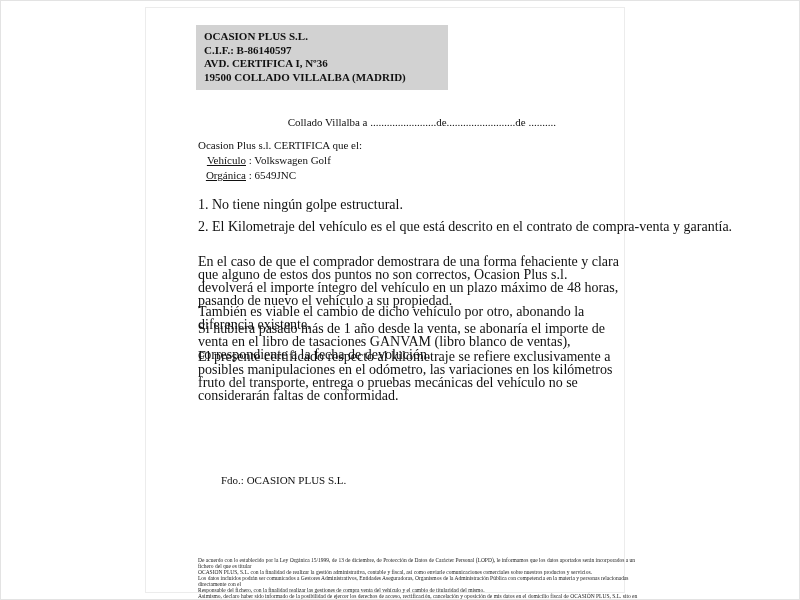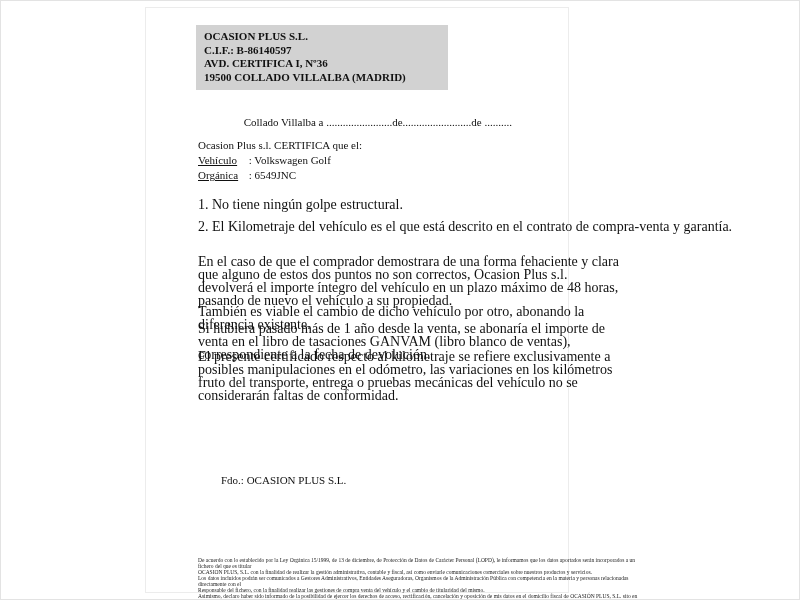--- a/index.html
+++ b/index.html
@@ -12,42 +12,42 @@
   .canvas {
     position:relative;
     width:800px; height:600px;
     background:#ffffff;
     box-shadow: inset 0 0 0 1px #e3e3e3;
     overflow:hidden;
   }
   .page {
     position:absolute;
     left:145px; top:7px;
-    width:424px; height:586px;
+    width:480px; height:586px;
     background:#ffffff;
     border:1px solid #ececec;
   }
   .header-block {
     position:absolute;
     left:50px; top:17px;
     width:252px;
     background:#d2d2d2;
     padding:5px 8px 6px 8px;
     font-weight:bold;
     font-size:11px;
     line-height:13.5px;
   }
   .date-line {
     position:absolute;
-    top:108px; right:56px;
+    top:108px; right:68px;
     font-size:11px;
     text-align:right;
   }
   .certifica { position:absolute; left:52px; top:131px; font-size:11px; }
-  .field-line { position:absolute; left:52px; font-size:11px; }
+  .field-line { position:absolute; left:52px; font-size:11px;text-align:right; }
   .field-line .ulabel {
     display:inline-block;
     width:48px;
     text-decoration:underline;
   }
   .para {
     position:absolute;
     left:52px;
     width:424px;
     font-size:14px;

